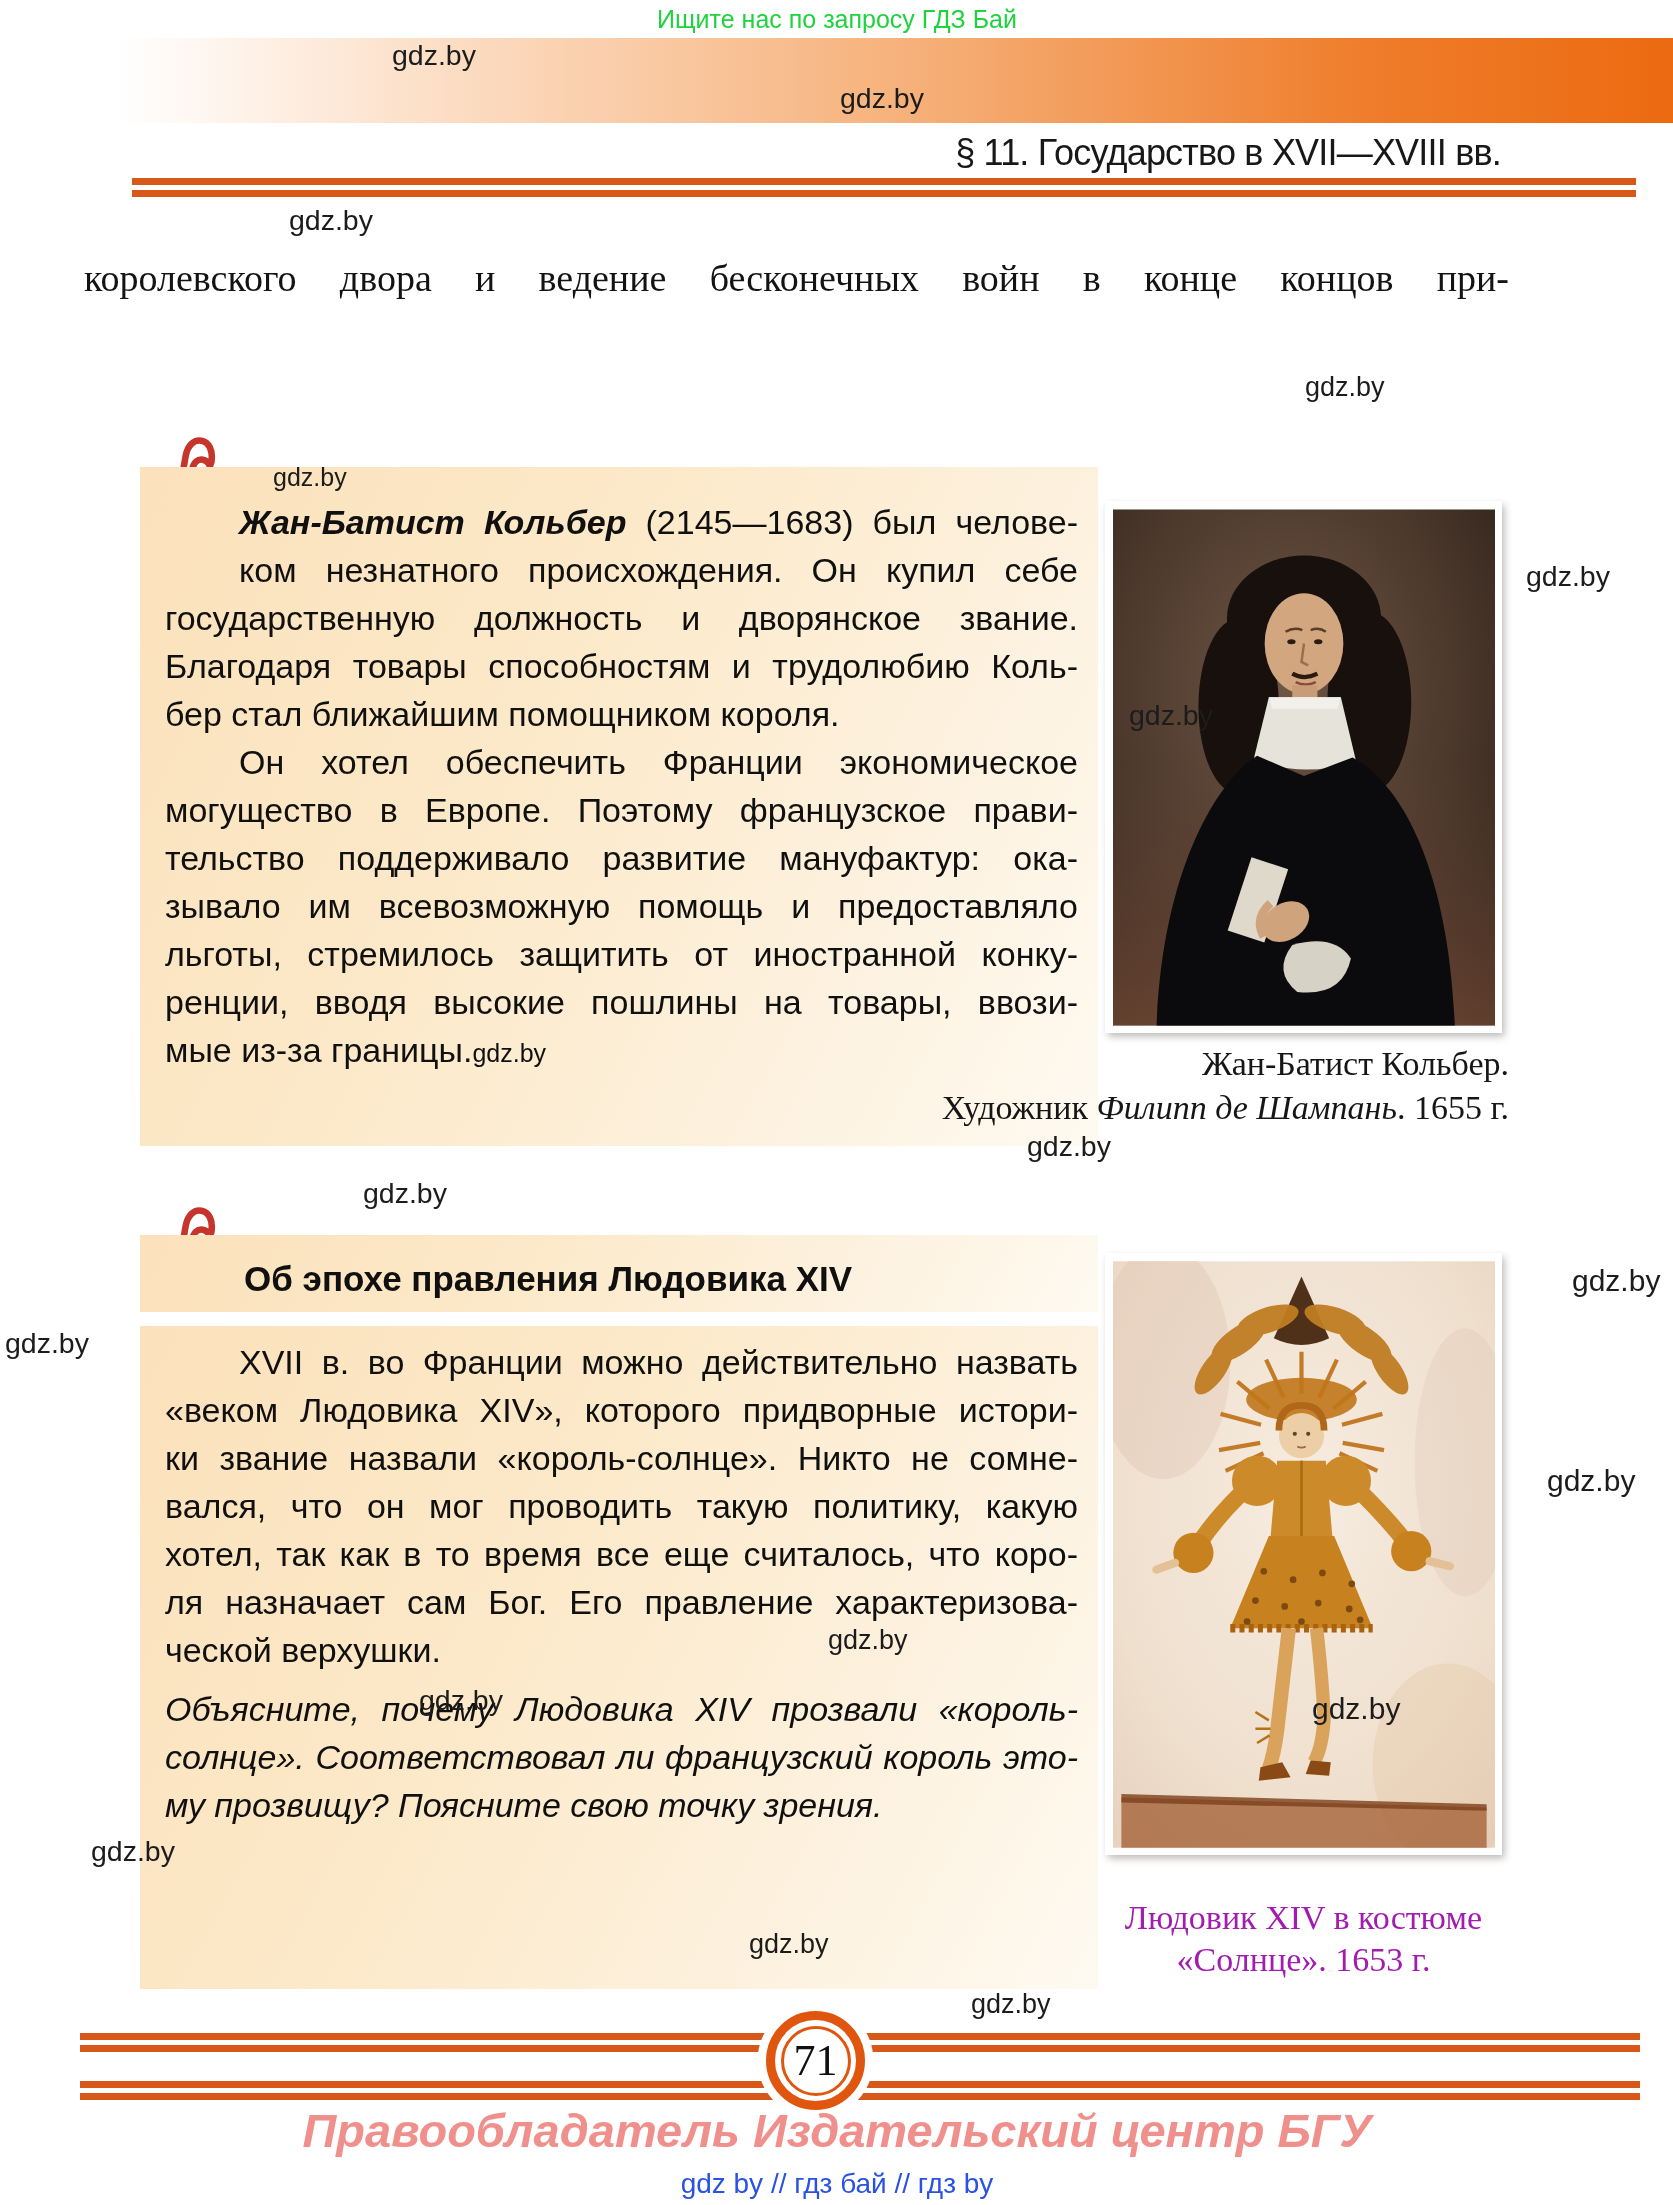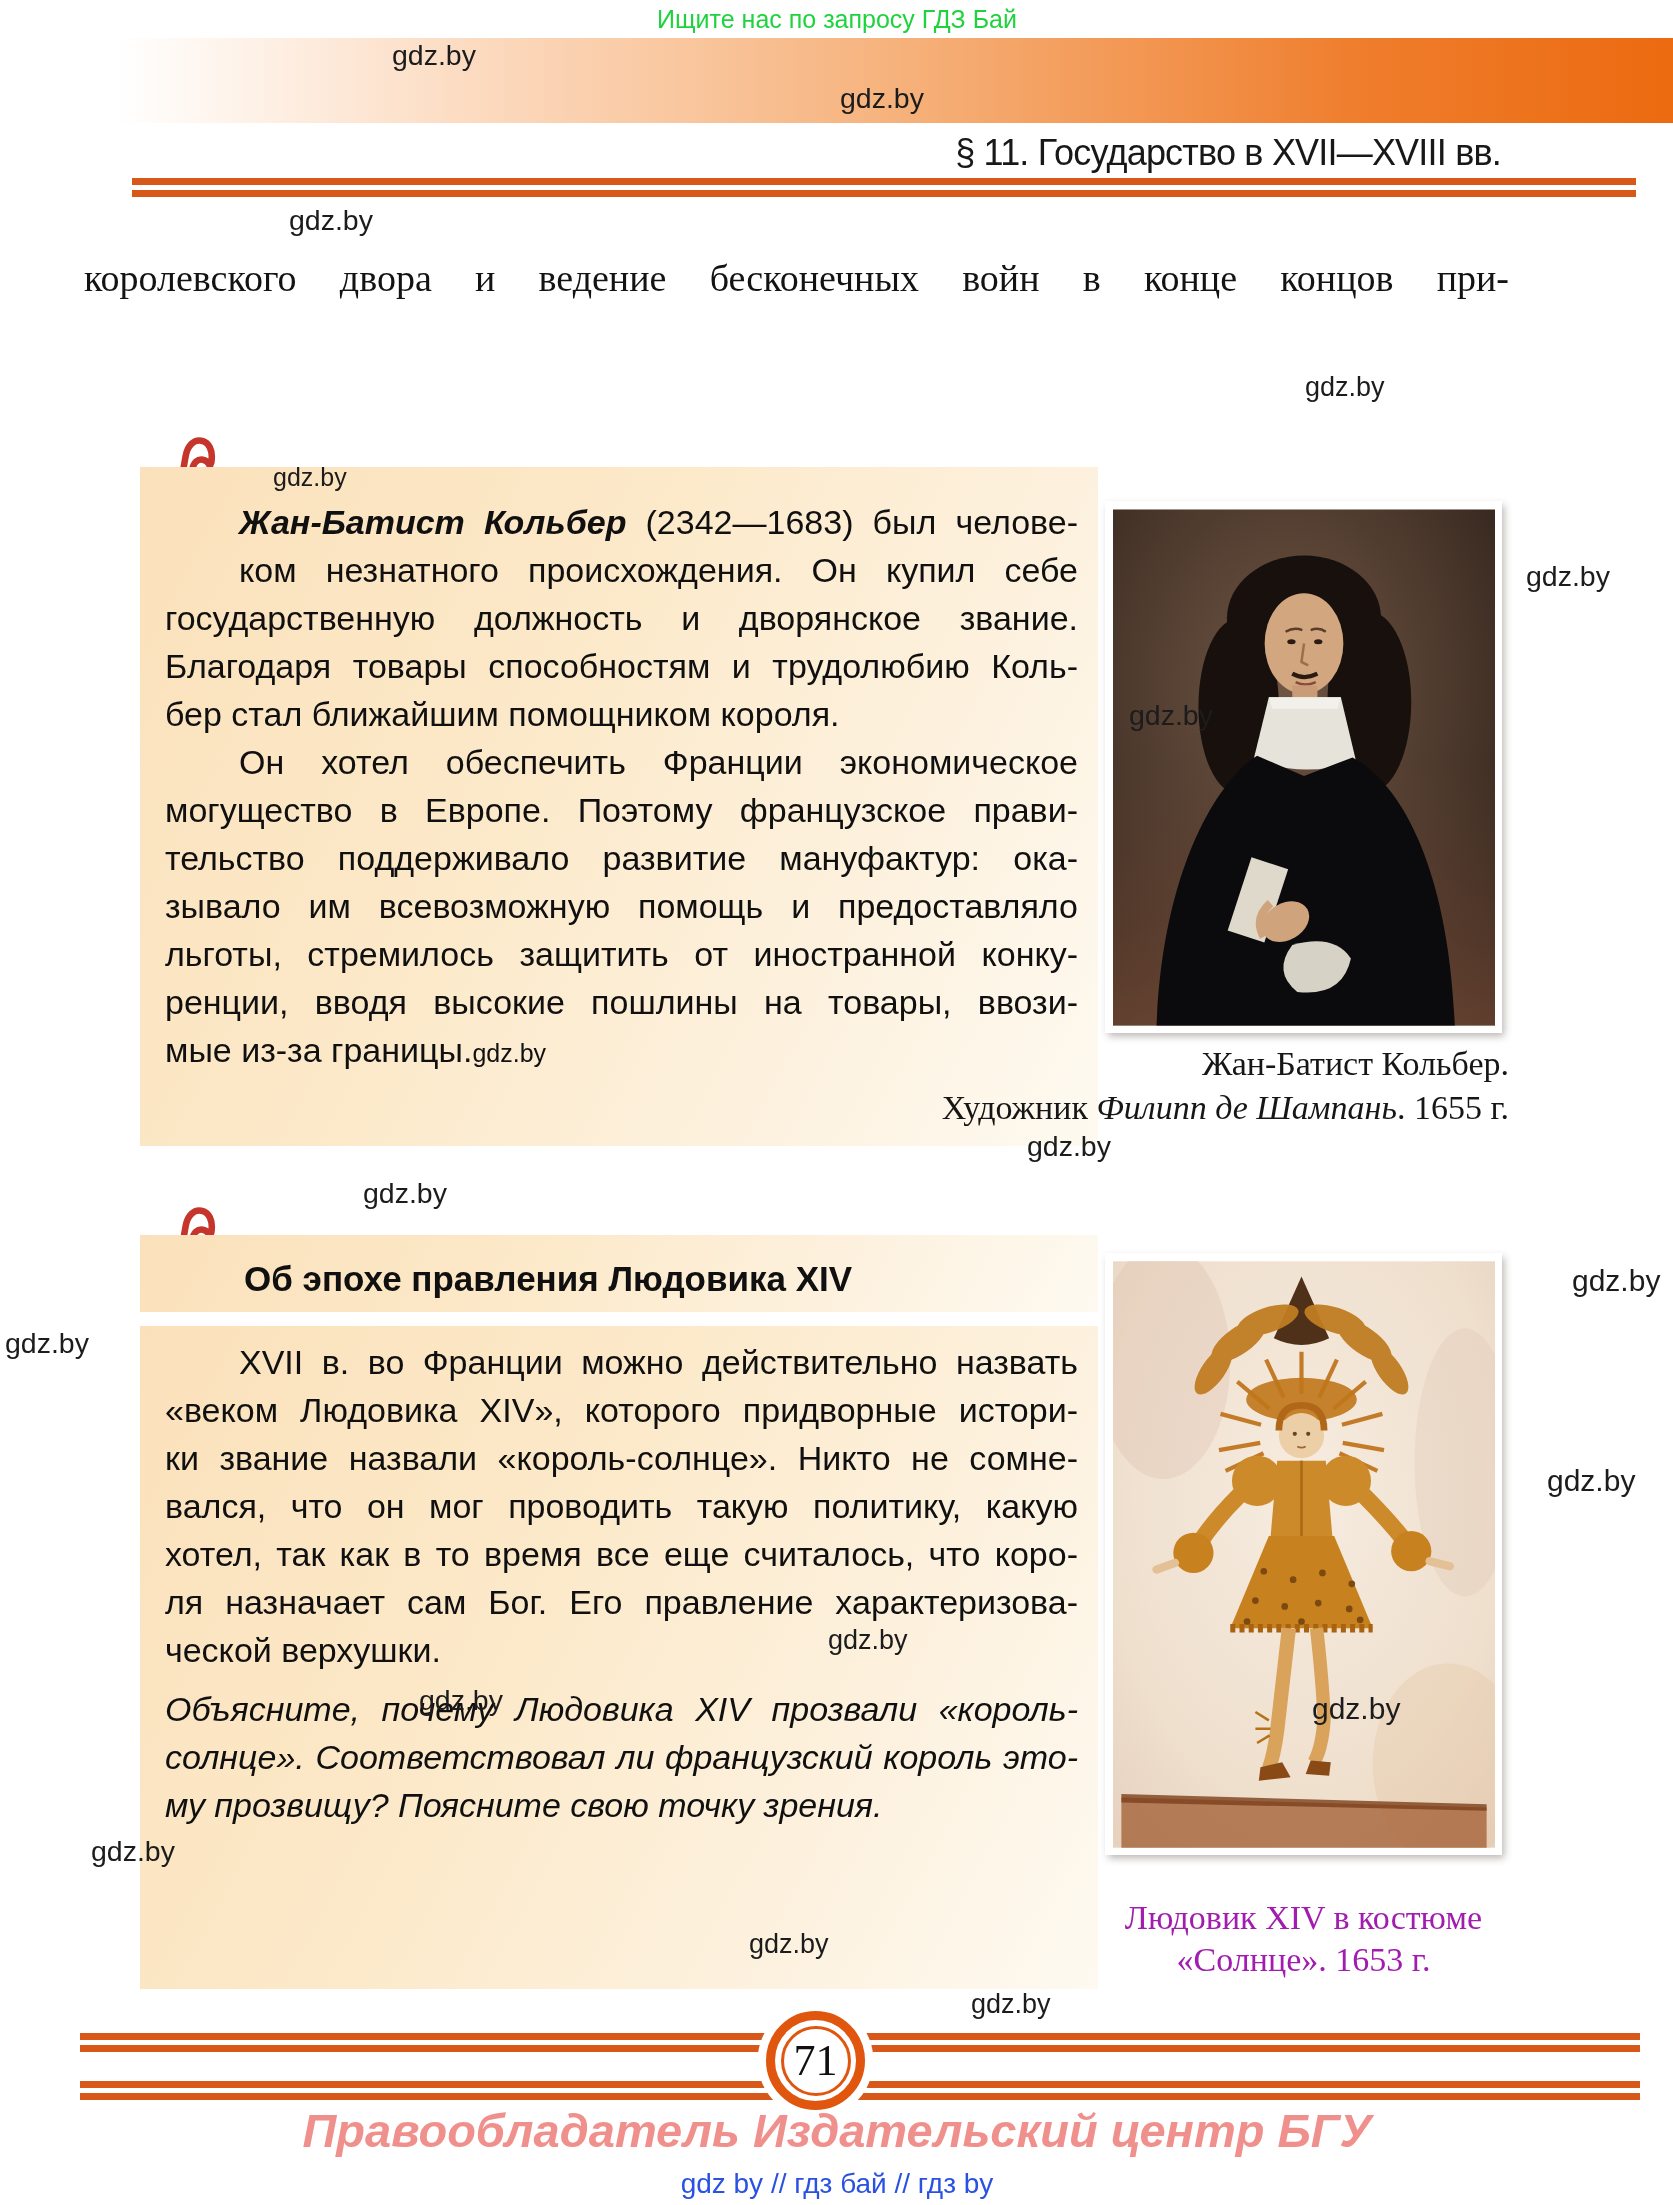--- a/index.html
+++ b/index.html
@@ -88,21 +88,21 @@
     <div class="jline">королевского двора и ведение бесконечных войн в конце концов при-</div>
   </div>
 
   <svg class="clip" style="left:169px;top:429px" viewBox="0 0 60 124">
     <path d="M43,36 C43,21 36,13 27.5,13 C19,13 13,21 13,33 L13,92 C13,103 20,110 29,110
              C38,110 44,103 44,92 L44,48 C44,39 39,34 33,34 C27,34 23,39 23,48 L23,88" fill="none" stroke="#c5352b" stroke-width="7.5" stroke-linecap="round"></path>
   </svg>
 
   <div class="box1 creambg">
     <div class="box1txt">
-      <div class="jline ic"><span class="bi">Жан-Батист Кольбер</span><span> (2342—1683) был челове-</span></div>
+      <div class="jline ic"><span class="bi">Жан-Батист Кольбер</span><span> (2145—1683) был челове-</span></div>
       <div class="jline ic">ком незнатного происхождения. Он купил себе</div>
       <div class="jline">государственную должность и дворянское звание.</div>
       <div class="jline">Благодаря товары способностям и трудолюбию Коль-</div>
       <div class="jlast">бер стал ближайшим помощником короля.</div>
       <div class="jline ic">Он хотел обеспечить Франции экономическое</div>
       <div class="jline">могущество в Европе. Поэтому французское прави-</div>
       <div class="jline">тельство поддерживало развитие мануфактур: ока-</div>
       <div class="jline">зывало им всевозможную помощь и предоставляло</div>
       <div class="jline">льготы, стремилось защитить от иностранной конку-</div>
       <div class="jline">ренции, вводя высокие пошлины на товары, ввози-</div>

